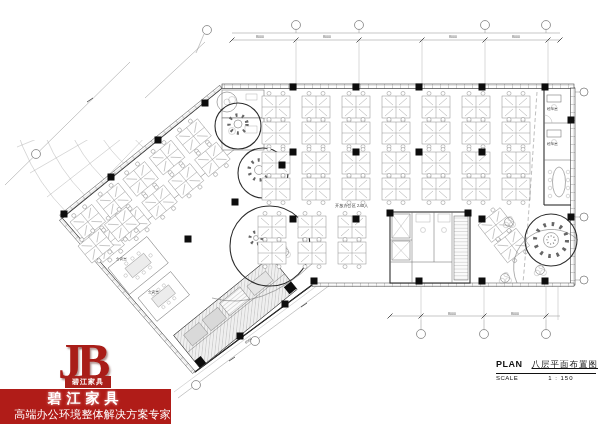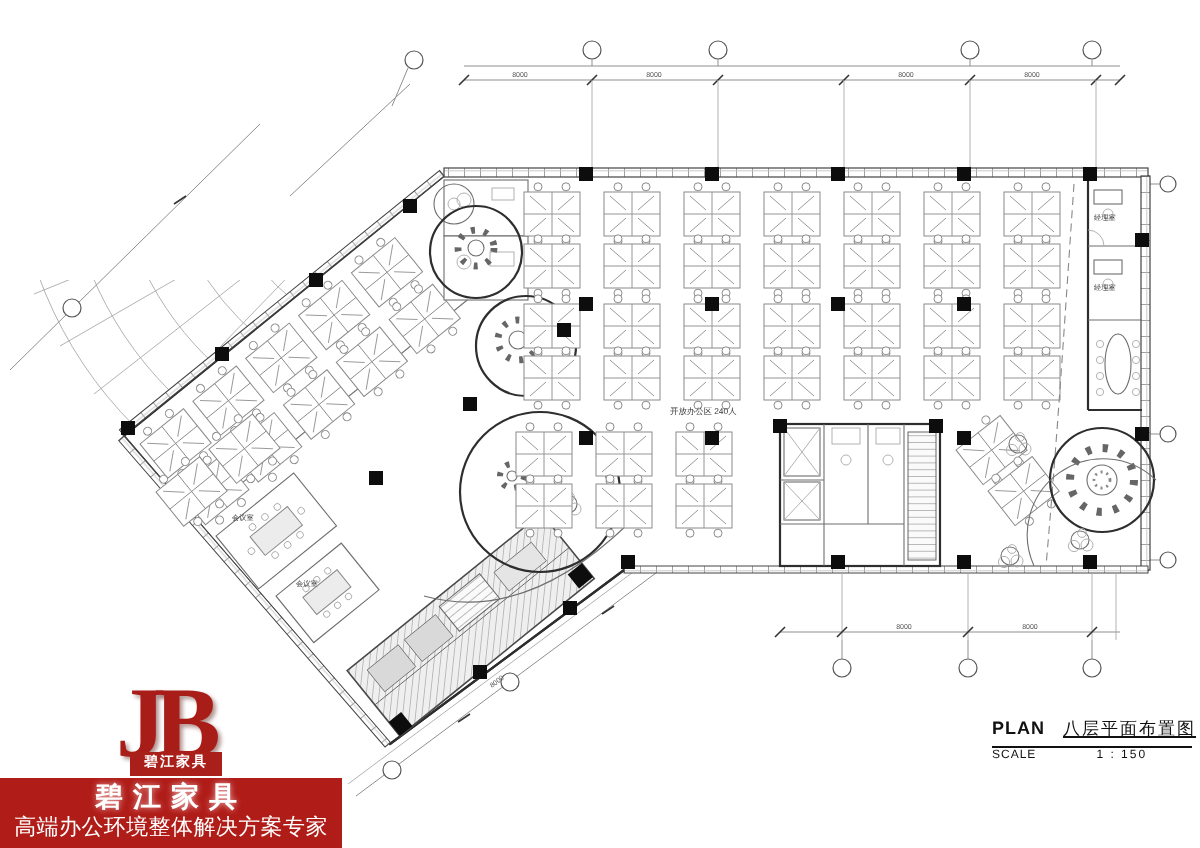--- a/index.html
+++ b/index.html
@@ -29,21 +29,21 @@
   
   .jb{position:absolute;left:58px;top:336px;width:76px;height:54px;
       font-family:"Liberation Serif",serif;font-weight:bold;font-size:50px;line-height:50px;
       color:#a91d18;letter-spacing:-6px;text-shadow:1.5px 1.5px 2px rgba(80,10,5,.45);}
   .jb-tag{position:absolute;left:65px;top:376px;width:46px;height:12px;background:#a9201b;
       color:#fff;font-size:7px;line-height:12px;text-align:center;font-weight:bold;letter-spacing:1px;}
   .banner{position:absolute;left:0;top:389px;width:171px;height:35px;background:#b01c18;
       color:#fff;text-align:center;}
   .banner-l1{font-size:14px;font-weight:bold;letter-spacing:5px;line-height:17px;padding-top:1px;
       text-shadow:0 0 3px rgba(255,230,230,.75);white-space:nowrap;}
-  .banner-l2{font-size:11px;line-height:14px;letter-spacing:.2px;white-space:nowrap;}
+  .banner-l2{font-size:11px;line-height:14px;letter-spacing:.2px;white-space:nowrap;text-align:right;}
 </style>
 </head>
 <body>
 
 <div class="stage">
 
 <svg width="600" height="424" viewBox="0 0 600 424">
   <defs>
     <pattern id="mull" width="8" height="4" patternUnits="userSpaceOnUse">
       <rect width="8" height="4" fill="#fff"></rect>

